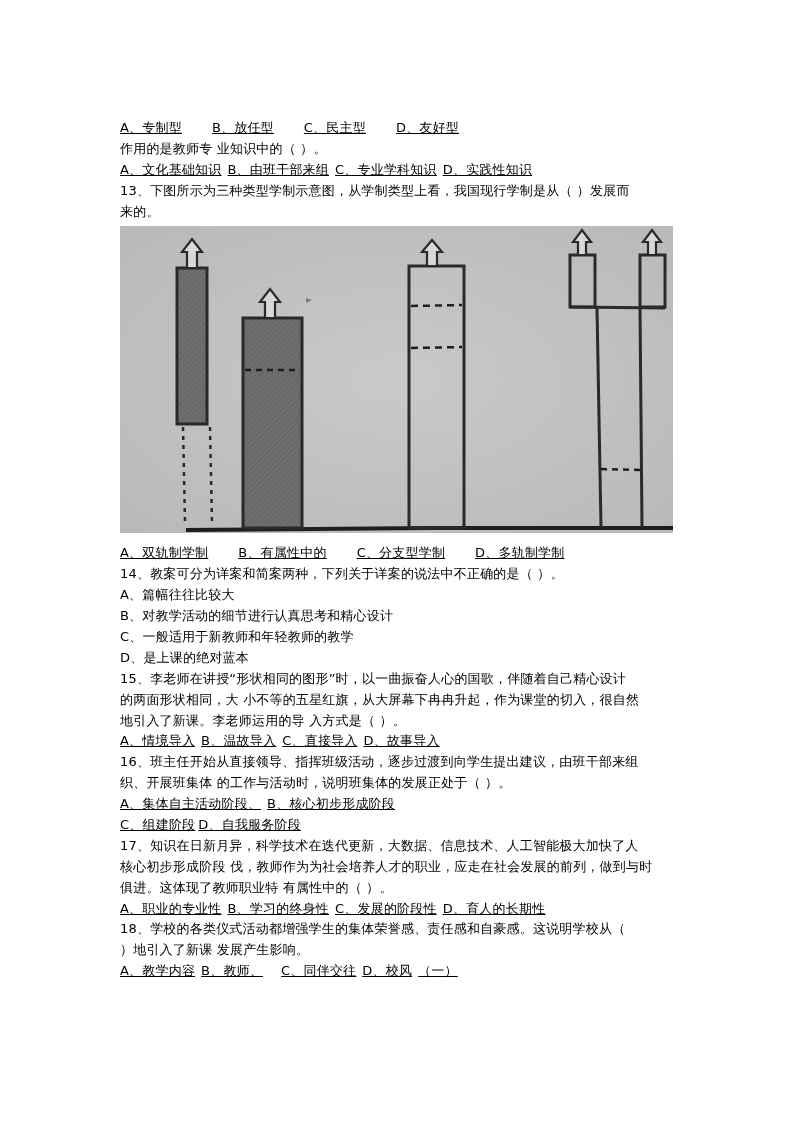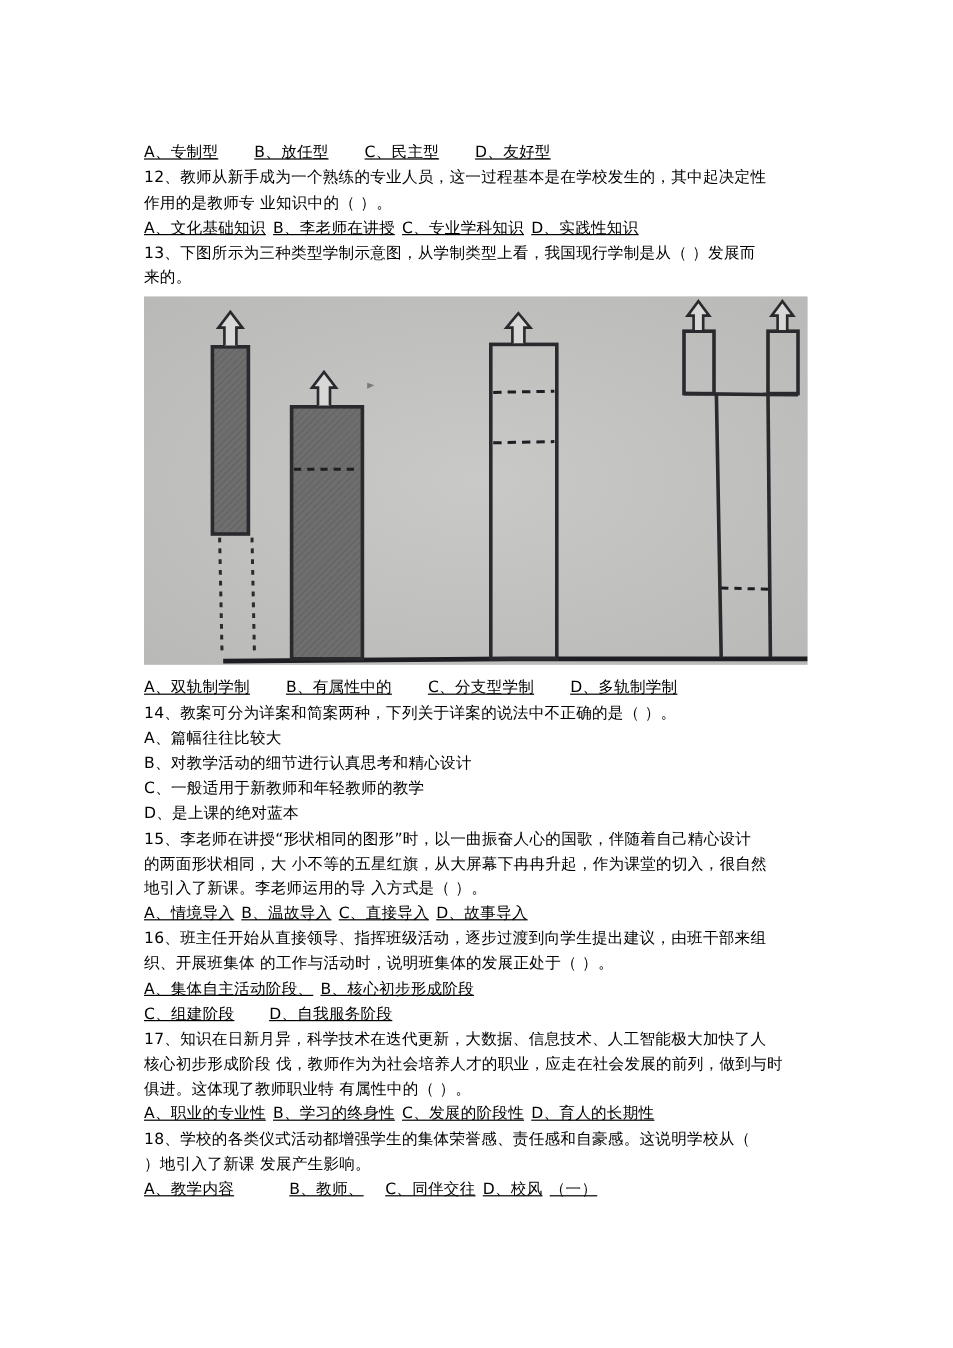--- a/index.html
+++ b/index.html
@@ -15,24 +15,23 @@
   </style>
 </head>
 <body>
 
 <div class="page">
 
   <div class="line opts">
     <span class="gap-lg">A、专制型</span><span class="gap-lg">B、放任型</span><span class="gap-lg">C、民主型</span><span>D、友好型</span>
   </div>
 
-  <div class="line">12、教师从新手成为一个熟练的专业人员，这一过程基本是在学校发生的，其中起决定性</div>
   <div class="line">作用的是教师专 业知识中的（   ）。</div>
   <div class="line opts">
-    <span class="gap-sm">A、文化基础知识</span><span class="gap-sm">B、李老师在讲授</span><span class="gap-sm">C、专业学科知识</span><span>D、实践性知识</span>
+    <span class="gap-sm">A、文化基础知识</span><span class="gap-sm">B、由班干部来组</span><span class="gap-sm">C、专业学科知识</span><span>D、实践性知识</span>
   </div>
 
   <div class="line">13、下图所示为三种类型学制示意图，从学制类型上看，我国现行学制是从（     ）发展而</div>
   <div class="line">来的。</div>
 
   <div class="figure">
     <svg width="553" height="307" viewBox="0 0 553 307">
       <defs>
         <pattern id="hatch" patternUnits="userSpaceOnUse" width="4" height="4" patternTransform="rotate(45)">
           <rect width="4" height="4" fill="#6e6e6e"></rect>
@@ -97,29 +96,29 @@
   <div class="line opts">
     <span class="gap-sm">A、情境导入</span><span class="gap-sm">B、温故导入</span><span class="gap-sm">C、直接导入</span><span>D、故事导入</span>
   </div>
 
   <div class="line">16、班主任开始从直接领导、指挥班级活动，逐步过渡到向学生提出建议，由班干部来组</div>
   <div class="line">织、开展班集体  的工作与活动时，说明班集体的发展正处于（   ）。</div>
   <div class="line opts">
     <span class="gap-sm">A、集体自主活动阶段、</span><span>B、核心初步形成阶段</span>
   </div>
   <div class="line opts">
-    <span class="gap-lg" style="margin-right:29px;text-align:right;">C、组建阶段</span><span>D、自我服务阶段</span>
+    <span class="gap-lg" style="margin-right:3px;text-align:right;">C、组建阶段</span><span>D、自我服务阶段</span>
   </div>
 
   <div class="line">17、知识在日新月异，科学技术在迭代更新，大数据、信息技术、人工智能极大加快了人</div>
   <div class="line">核心初步形成阶段  伐，教师作为为社会培养人才的职业，应走在社会发展的前列，做到与时</div>
   <div class="line">俱进。这体现了教师职业特  有属性中的（   ）。</div>
   <div class="line opts">
     <span class="gap-sm">A、职业的专业性</span><span class="gap-sm">B、学习的终身性</span><span class="gap-sm">C、发展的阶段性</span><span>D、育人的长期性</span>
   </div>
 
   <div class="line">18、学校的各类仪式活动都增强学生的集体荣誉感、责任感和自豪感。这说明学校从（</div>
   <div class="line">）地引入了新课  发展产生影响。</div>
   <div class="line opts">
-    <span class="gap-sm">A、教学内容</span><span class="gap-sm" style="margin-right:18px;margin-left:40px;">B、教师、</span><span class="gap-sm">C、同伴交往</span><span class="gap-sm">D、校风</span><span>（一）</span>
+    <span class="gap-sm">A、教学内容</span><span class="gap-sm" style="margin-right:18px;">B、教师、</span><span class="gap-sm">C、同伴交往</span><span class="gap-sm">D、校风</span><span>（一）</span>
   </div>
 
 </div>
 
 </body></html>

